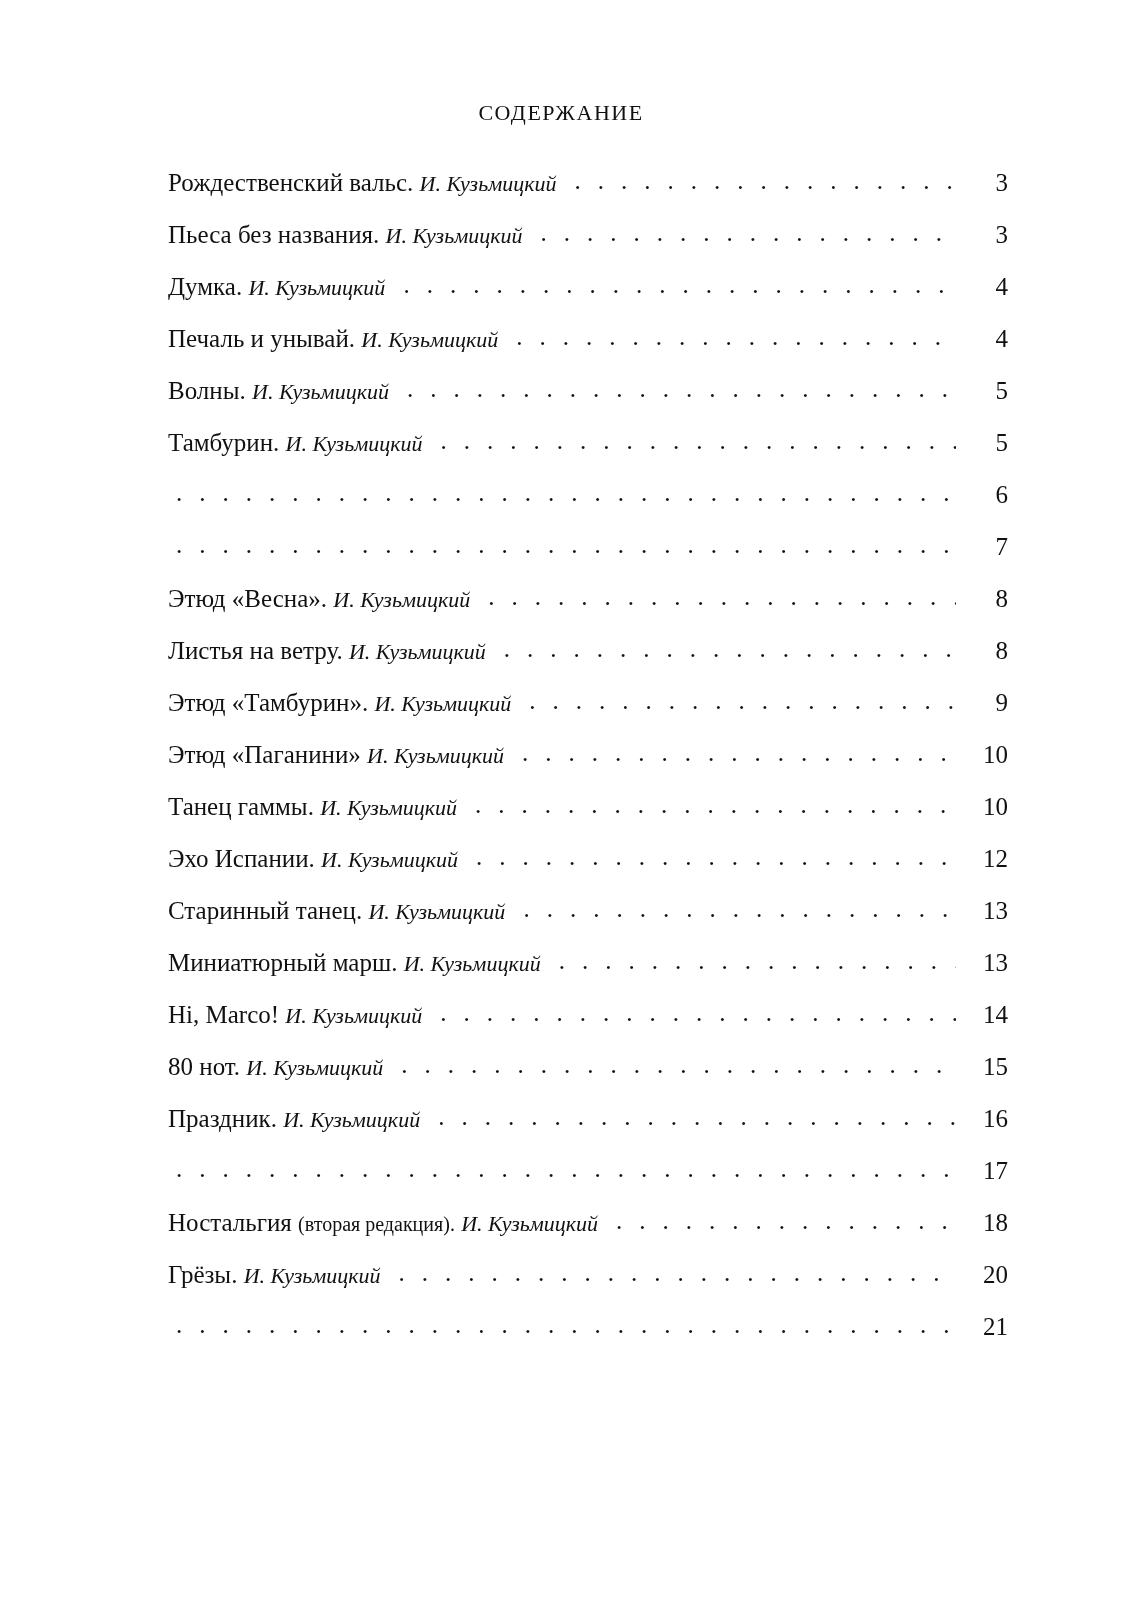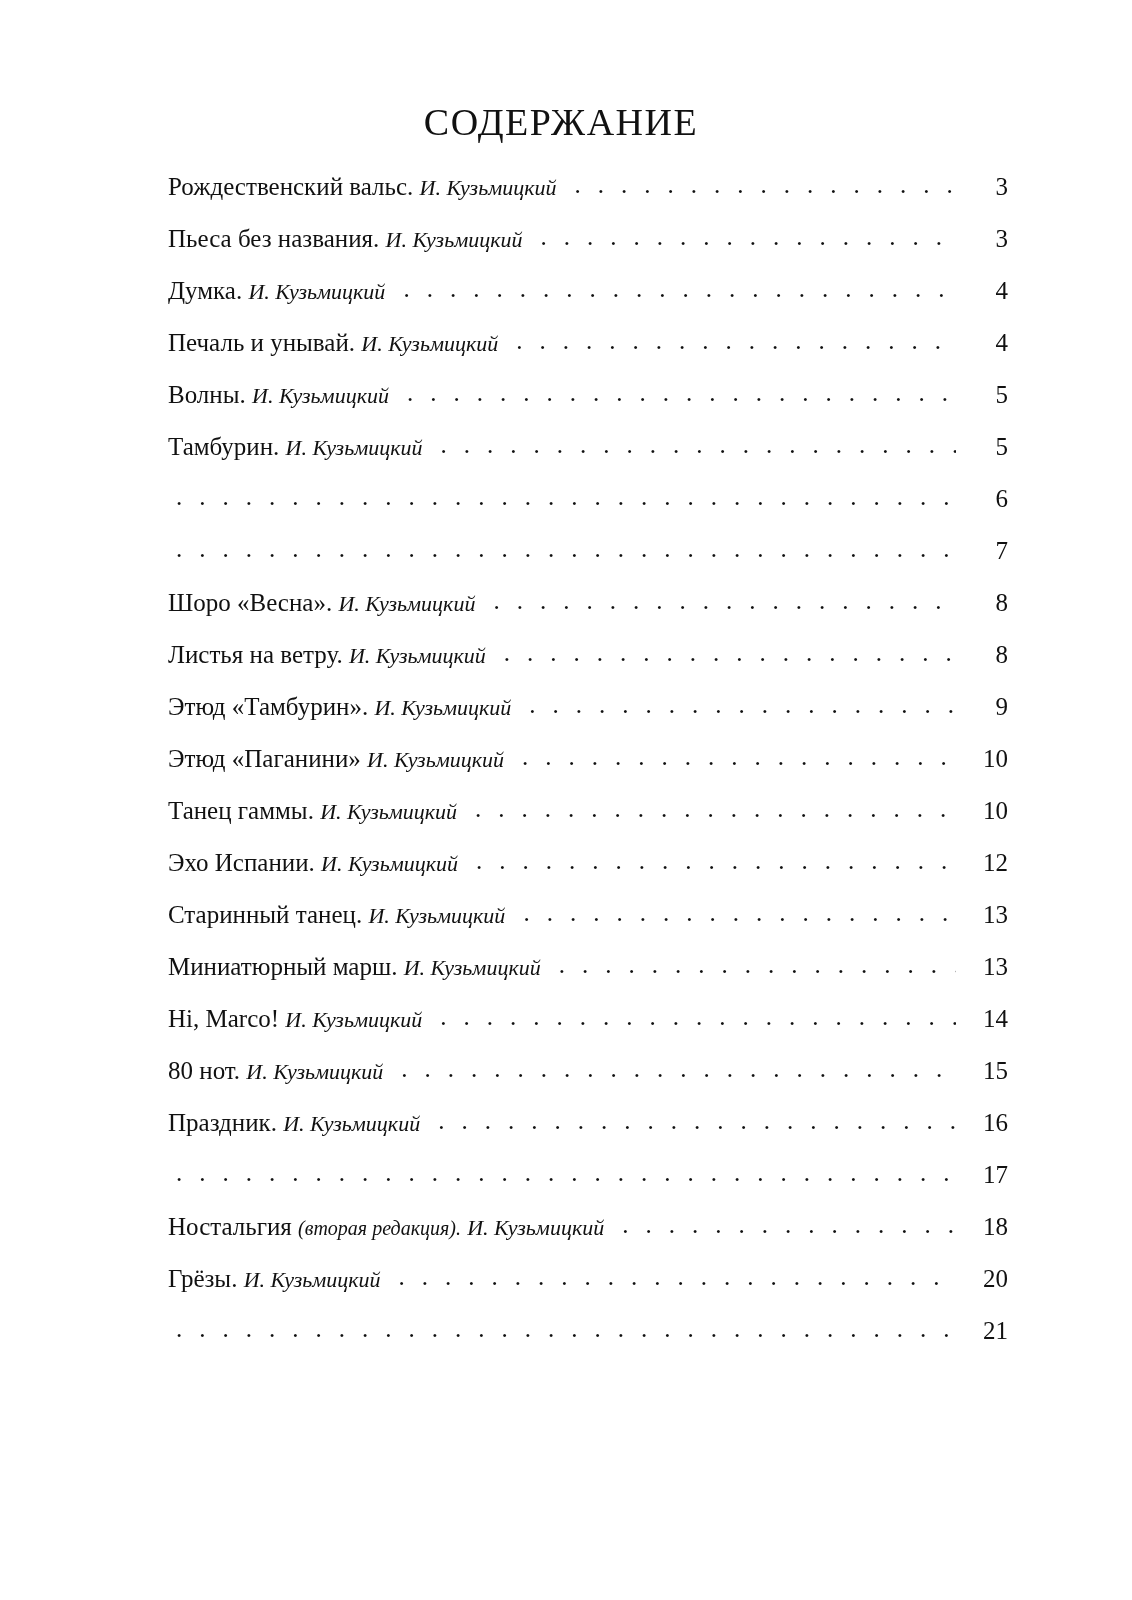--- a/index.html
+++ b/index.html
@@ -17,54 +17,53 @@
   }
   .page {
     width: 1132px;
     height: 1600px;
     box-sizing: border-box;
     padding: 0;
     position: relative;
   }
   .toc-title {
     text-align: center;
-    font-size: 38px;
+    font-size: 22px;
     letter-spacing: 1.5px;
     margin: 0;
     padding-top: 100px;
     padding-right: 10px;
     font-weight: normal;
     font-family: "Liberation Serif", "DejaVu Serif", serif;
   }
   .toc-list {
     margin: 0;
     padding: 0;
     list-style: none;
     width: 840px;
     margin-left: 168px;
     margin-top: 30px;
   }
   .toc-entry {
     display: flex;
-    align-items: flex-start;
+    align-items: center;
     font-size: 25px;
     line-height: 1.0;
     height: 52px;
     white-space: nowrap;
   }
   .entry-text {
     flex: 0 0 auto;
     padding-right: 10px;
   }
   .entry-text .author {
     font-style: italic;
     font-size: 22px;
   }
   .entry-text .subnote {
-    font-style: italic;
     font-size: 20px;
     margin-top: 28px;
   }
   .dots {
     flex: 1 1 auto;
     overflow: hidden;
     white-space: nowrap;
     font-size: 25px;
     letter-spacing: 17px;
     color: #111;
@@ -116,21 +115,21 @@
       </li>
       <li class="toc-entry">
         <span class="dots">.......................................</span>
         <span class="page-num">6</span>
       </li>
       <li class="toc-entry">
         <span class="dots">.......................................</span>
         <span class="page-num">7</span>
       </li>
       <li class="toc-entry">
-        <span class="entry-text"><span>Шоро «Весна».</span> <span class="author">И. Кузьмицкий</span></span>
+        <span class="entry-text"><span>Этюд «Весна».</span> <span class="author">И. Кузьмицкий</span></span>
         <span class="dots">.......................................</span>
         <span class="page-num">8</span>
       </li>
       <li class="toc-entry">
         <span class="entry-text"><span>Листья на ветру.</span> <span class="author">И. Кузьмицкий</span></span>
         <span class="dots">.......................................</span>
         <span class="page-num">8</span>
       </li>
       <li class="toc-entry">
         <span class="entry-text"><span>Этюд «Тамбурин».</span> <span class="author">И. Кузьмицкий</span></span>

